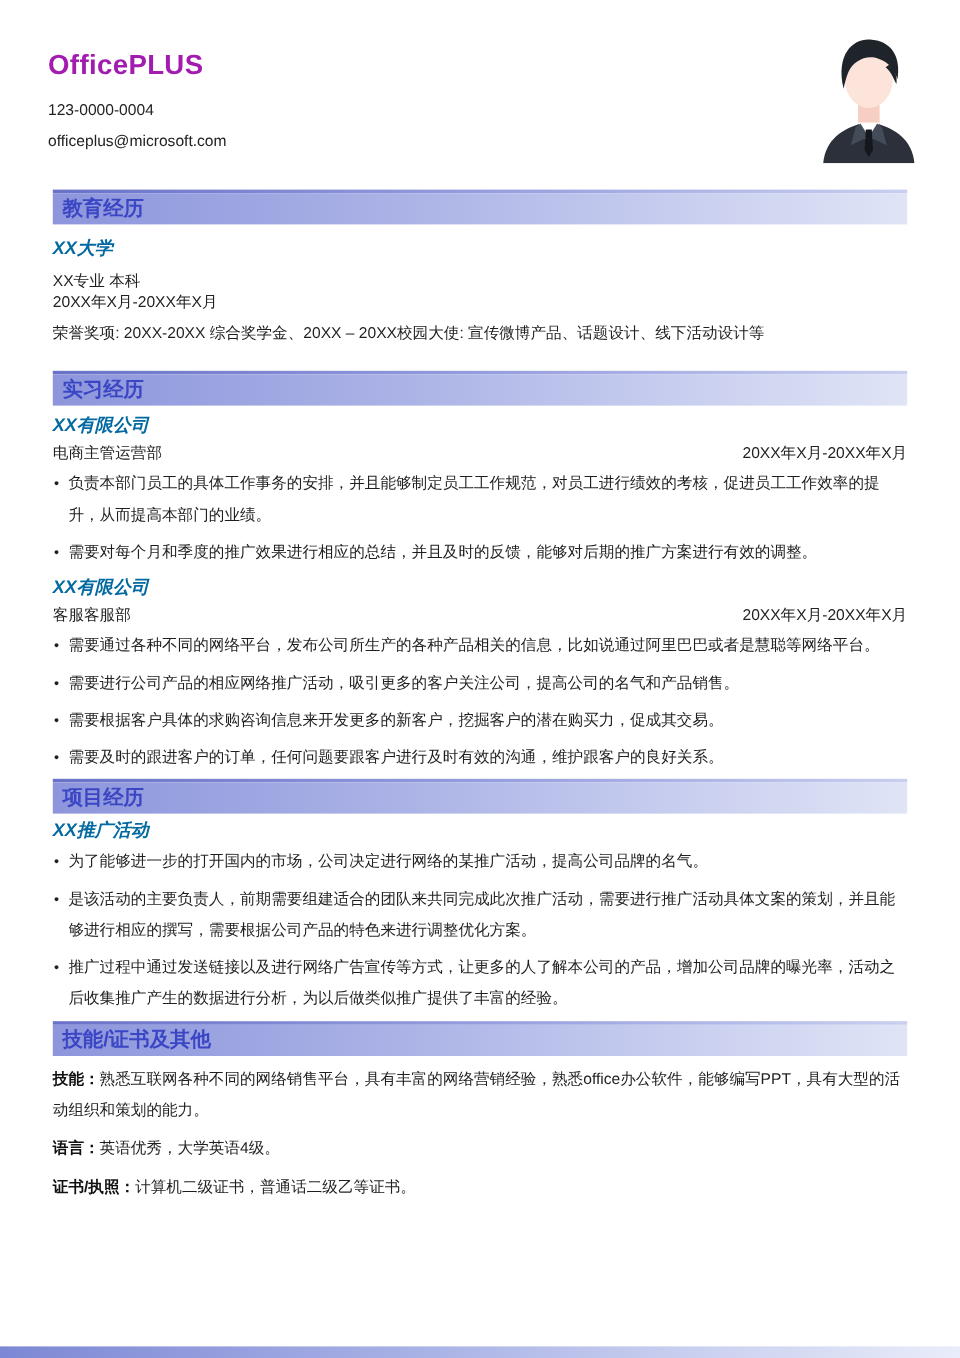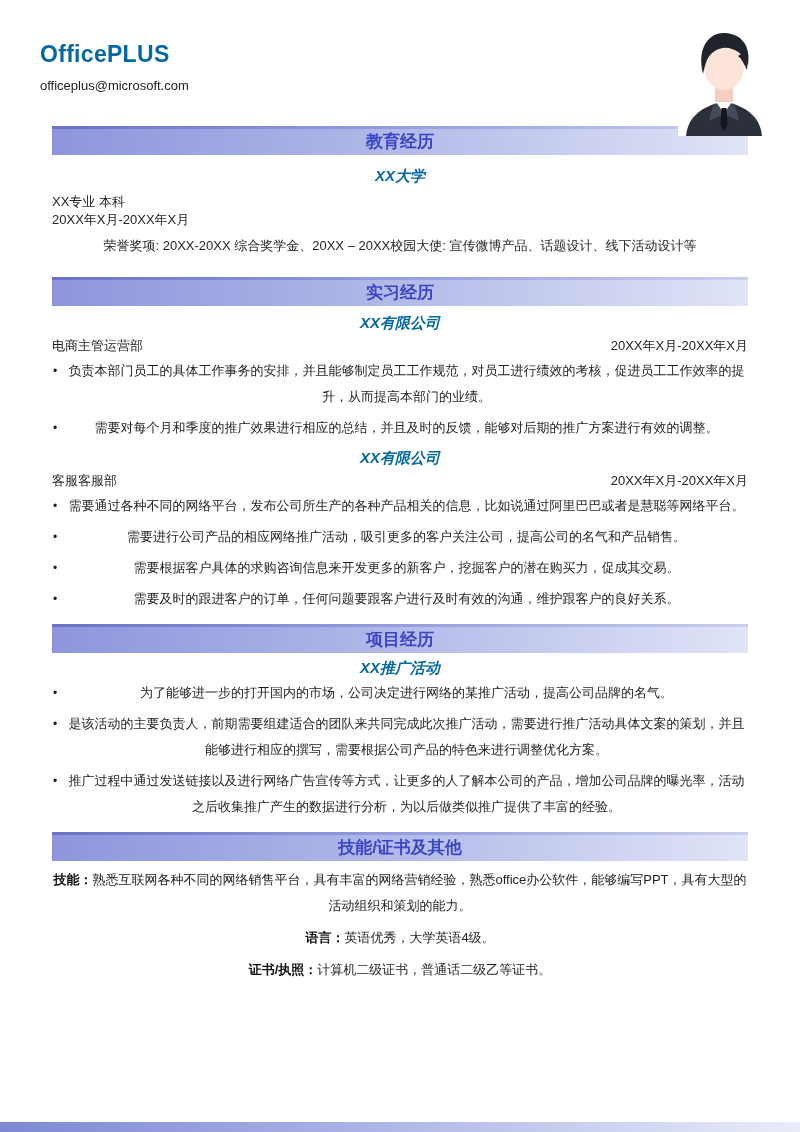--- a/index.html
+++ b/index.html
@@ -8,31 +8,31 @@
     width:800px; height:1132px;
     background:#ffffff;
     font-family:"Liberation Sans","DejaVu Sans",sans-serif;
     color:#1f1f1f;
     overflow:hidden;
   }
   .content { padding:0 40px; }
 
   
   .header { position:relative; padding-top:40px; }
-  .name { font-size:23px; font-weight:bold; color:#0369a1; letter-spacing:.3px; line-height:28px; }
+  .name { font-size:23px; font-weight:bold; color:#a21caf; letter-spacing:.3px; line-height:28px; }
   .contact-line { font-size:13px; line-height:16px; color:#222; }
   .phone { margin-top:16px; }
   .email { margin-top:10px; }
   .avatar {
     position:absolute; top:28px; right:30px;
     width:92px; height:108px;
   }
 
   
-  .section { margin:12px;text-align:center; }
+  .section { margin:4px; }
   .bar-wrap { width:100%; }
   .bar-top { height:3px; background:linear-gradient(90deg,#6a72c8 0%,#9aa2e0 55%,#c8cfef 100%); }
   .bar {
     background:linear-gradient(90deg,#8d96dc 0%,#aab2e6 40%,#e0e4f6 100%);
     color:#3a46c4;
     font-size:17px; font-weight:bold;
     line-height:21px;
     padding:2px 8px 3px 8px;
   }
 
@@ -72,20 +72,21 @@
     background:linear-gradient(90deg,#7d88d5 0%,#aab3e6 45%,#e9ecf9 100%);
   }
 </style>
 </head>
 <body>
 
 <div class="page">
 
   <div class="content header">
     <div class="name">OfficePLUS</div>
+    <div class="contact-line phone">123-0000-0004</div>
     <div class="contact-line email">officeplus@microsoft.com</div>
   </div>
 
   <svg class="avatar" viewBox="0 0 92 108" aria-hidden="true">
     <rect x="0" y="0" width="92" height="108" fill="#ffffff"></rect>
 
     <path d="M37 58 h18 v18 h-18 z" fill="#f6cfc2"></path>
 
     <ellipse cx="46" cy="38" rx="20" ry="24" fill="#fde4da"></ellipse>
 

